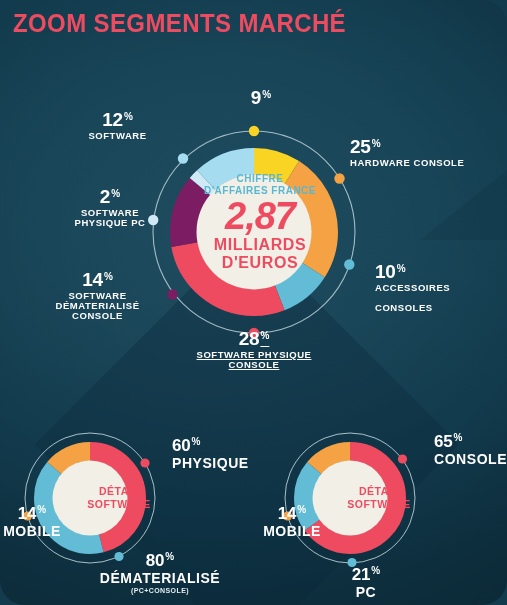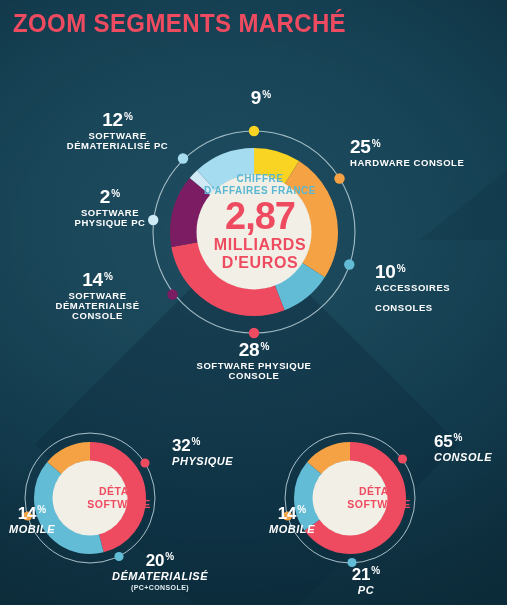--- a/index.html
+++ b/index.html
@@ -9,20 +9,21 @@
     font-family:"Liberation Sans", sans-serif;
     overflow:hidden;
     position:relative;
   }
   #stage{
     position:absolute;inset:0;
     width:507px;height:605px;
     background:
       radial-gradient(ellipse 520px 380px at 46% 34%, #17465a 0%, #164356 38%, #123b4d 70%, #0f3445 100%);
     overflow:hidden;
+    border-radius:25px;
   }
   
   .wedge{
     position:absolute;
     right:-40px;top:232px;
     width:300px;height:300px;
     background:#0d3041;
     opacity:.55;
     transform:rotate(45deg);
     transform-origin:top left;
@@ -84,27 +85,27 @@
     color:#ffffff;
   }
   .lbl .sub{
     font-size:7px;font-weight:bold;letter-spacing:0.4px;
     display:block;margin-top:1px;color:#e3eef2;
   }
   .ta-c{text-align:center;}
   .ta-l{text-align:left;}
 
   .small .pct{font-size:17px;}
-  .small .cap{font-size:11px;font-style:italic;}
+  .small .cap{font-size:14px;}
 
   
   .ctr{position:absolute;text-align:center;white-space:nowrap;}
   #main-center{left:200px;top:173px;width:120px;}
   #main-center .t1{color:#59b7d2;font-size:10px;font-weight:bold;letter-spacing:0.5px;line-height:1.15;}
-  #main-center .big{color:#ef4b60;font-size:38px;font-weight:bold;line-height:0.95;margin-top:2px;letter-spacing:-1px;}
+  #main-center .big{color:#ef4b60;font-size:38px;font-weight:bold;line-height:0.95;margin-top:2px;letter-spacing:-1px;font-style:italic;}
   #main-center .t2{color:#ef4b60;font-size:16px;font-weight:bold;letter-spacing:0.6px;line-height:1.15;margin-top:2px;}
   .sub-center{font-size:10.5px;font-weight:bold;color:#ef4b60;letter-spacing:0.5px;line-height:1.2;}
   #left-center{left:73px;top:485px;width:92px;}
   #right-center{left:333px;top:485px;width:92px;}
 </style>
 </head>
 <body>
 
 <div id="stage">
   <div class="wedge"></div>
@@ -164,21 +165,21 @@
     <span class="pct">25</span><span class="sym">%</span>
     <span class="cap">HARDWARE CONSOLE</span>
   </div>
 
   <div class="lbl ta-l" style="left:375px;top:262px;width:140px;">
     <span class="pct">10</span><span class="sym">%</span>
     <span class="cap">ACCESSOIRES</span>
     <span class="cap" style="margin-top:10px;">CONSOLES</span>
   </div>
 
-  <div class="lbl ta-c" style="left:189px;top:340px;width:130px;">
+  <div class="lbl ta-c" style="left:189px;top:329px;width:130px;text-decoration:underline;">
     <span class="pct">28</span><span class="sym">%</span>
     <span class="cap">SOFTWARE PHYSIQUE</span>
     <span class="cap" style="margin-top:0;">CONSOLE</span>
   </div>
 
   <div class="lbl ta-c" style="left:30px;top:270px;width:135px;">
     <span class="pct">14</span><span class="sym">%</span>
     <span class="cap">SOFTWARE</span>
     <span class="cap" style="margin-top:0;">DÉMATERIALISÉ</span>
     <span class="cap" style="margin-top:0;">CONSOLE</span>
@@ -186,21 +187,20 @@
 
   <div class="lbl ta-c" style="left:50px;top:187px;width:120px;">
     <span class="pct">2</span><span class="sym">%</span>
     <span class="cap">SOFTWARE</span>
     <span class="cap" style="margin-top:0;">PHYSIQUE PC</span>
   </div>
 
   <div class="lbl ta-c" style="left:40px;top:110px;width:155px;">
     <span class="pct">12</span><span class="sym">%</span>
     <span class="cap">SOFTWARE</span>
-    <span class="cap" style="margin-top:0;">DÉMATERIALISÉ PC</span>
   </div>
 
   <svg id="left-chart" class="chart" width="136" height="136" viewBox="0 0 136 136">
     <circle cx="68" cy="68" r="65" fill="none" stroke="#cfe3ea" stroke-width="1" opacity="0.8"></circle>
     <g fill="none" stroke-width="19" transform="rotate(-90 68 68)">
 
       <circle cx="68" cy="68" r="46.5" stroke="#ef4b60" stroke-dasharray="134.40 157.77" stroke-dashoffset="0"></circle>
 
       <circle cx="68" cy="68" r="46.5" stroke="#63bcd6" stroke-dasharray="116.87 175.30" stroke-dashoffset="-134.40"></circle>
 
@@ -213,26 +213,26 @@
       <circle cx="5.5" cy="86" r="4.6" fill="#f5a244"></circle>
     </g>
   </svg>
 
   <div class="ctr sub-center" id="left-center">
     <span>DÉTAIL</span><br>
     <span>SOFTWARE</span>
   </div>
 
   <div class="lbl small ta-l" style="left:172px;top:437px;width:120px;">
-    <span class="pct">32</span><span class="sym">%</span>
+    <span class="pct">60</span><span class="sym">%</span>
     <span class="cap">PHYSIQUE</span>
   </div>
 
   <div class="lbl small ta-c" style="left:95px;top:552px;width:130px;">
-    <span class="pct">20</span><span class="sym">%</span>
+    <span class="pct">80</span><span class="sym">%</span>
     <span class="cap">DÉMATERIALISÉ</span>
     <span class="sub">(PC+CONSOLE)</span>
   </div>
 
   <div class="lbl small ta-c" style="left:2px;top:505px;width:60px;">
     <span class="pct">14</span><span class="sym">%</span>
     <span class="cap">MOBILE</span>
   </div>
 
   <svg id="right-chart" class="chart" width="136" height="136" viewBox="0 0 136 136">

